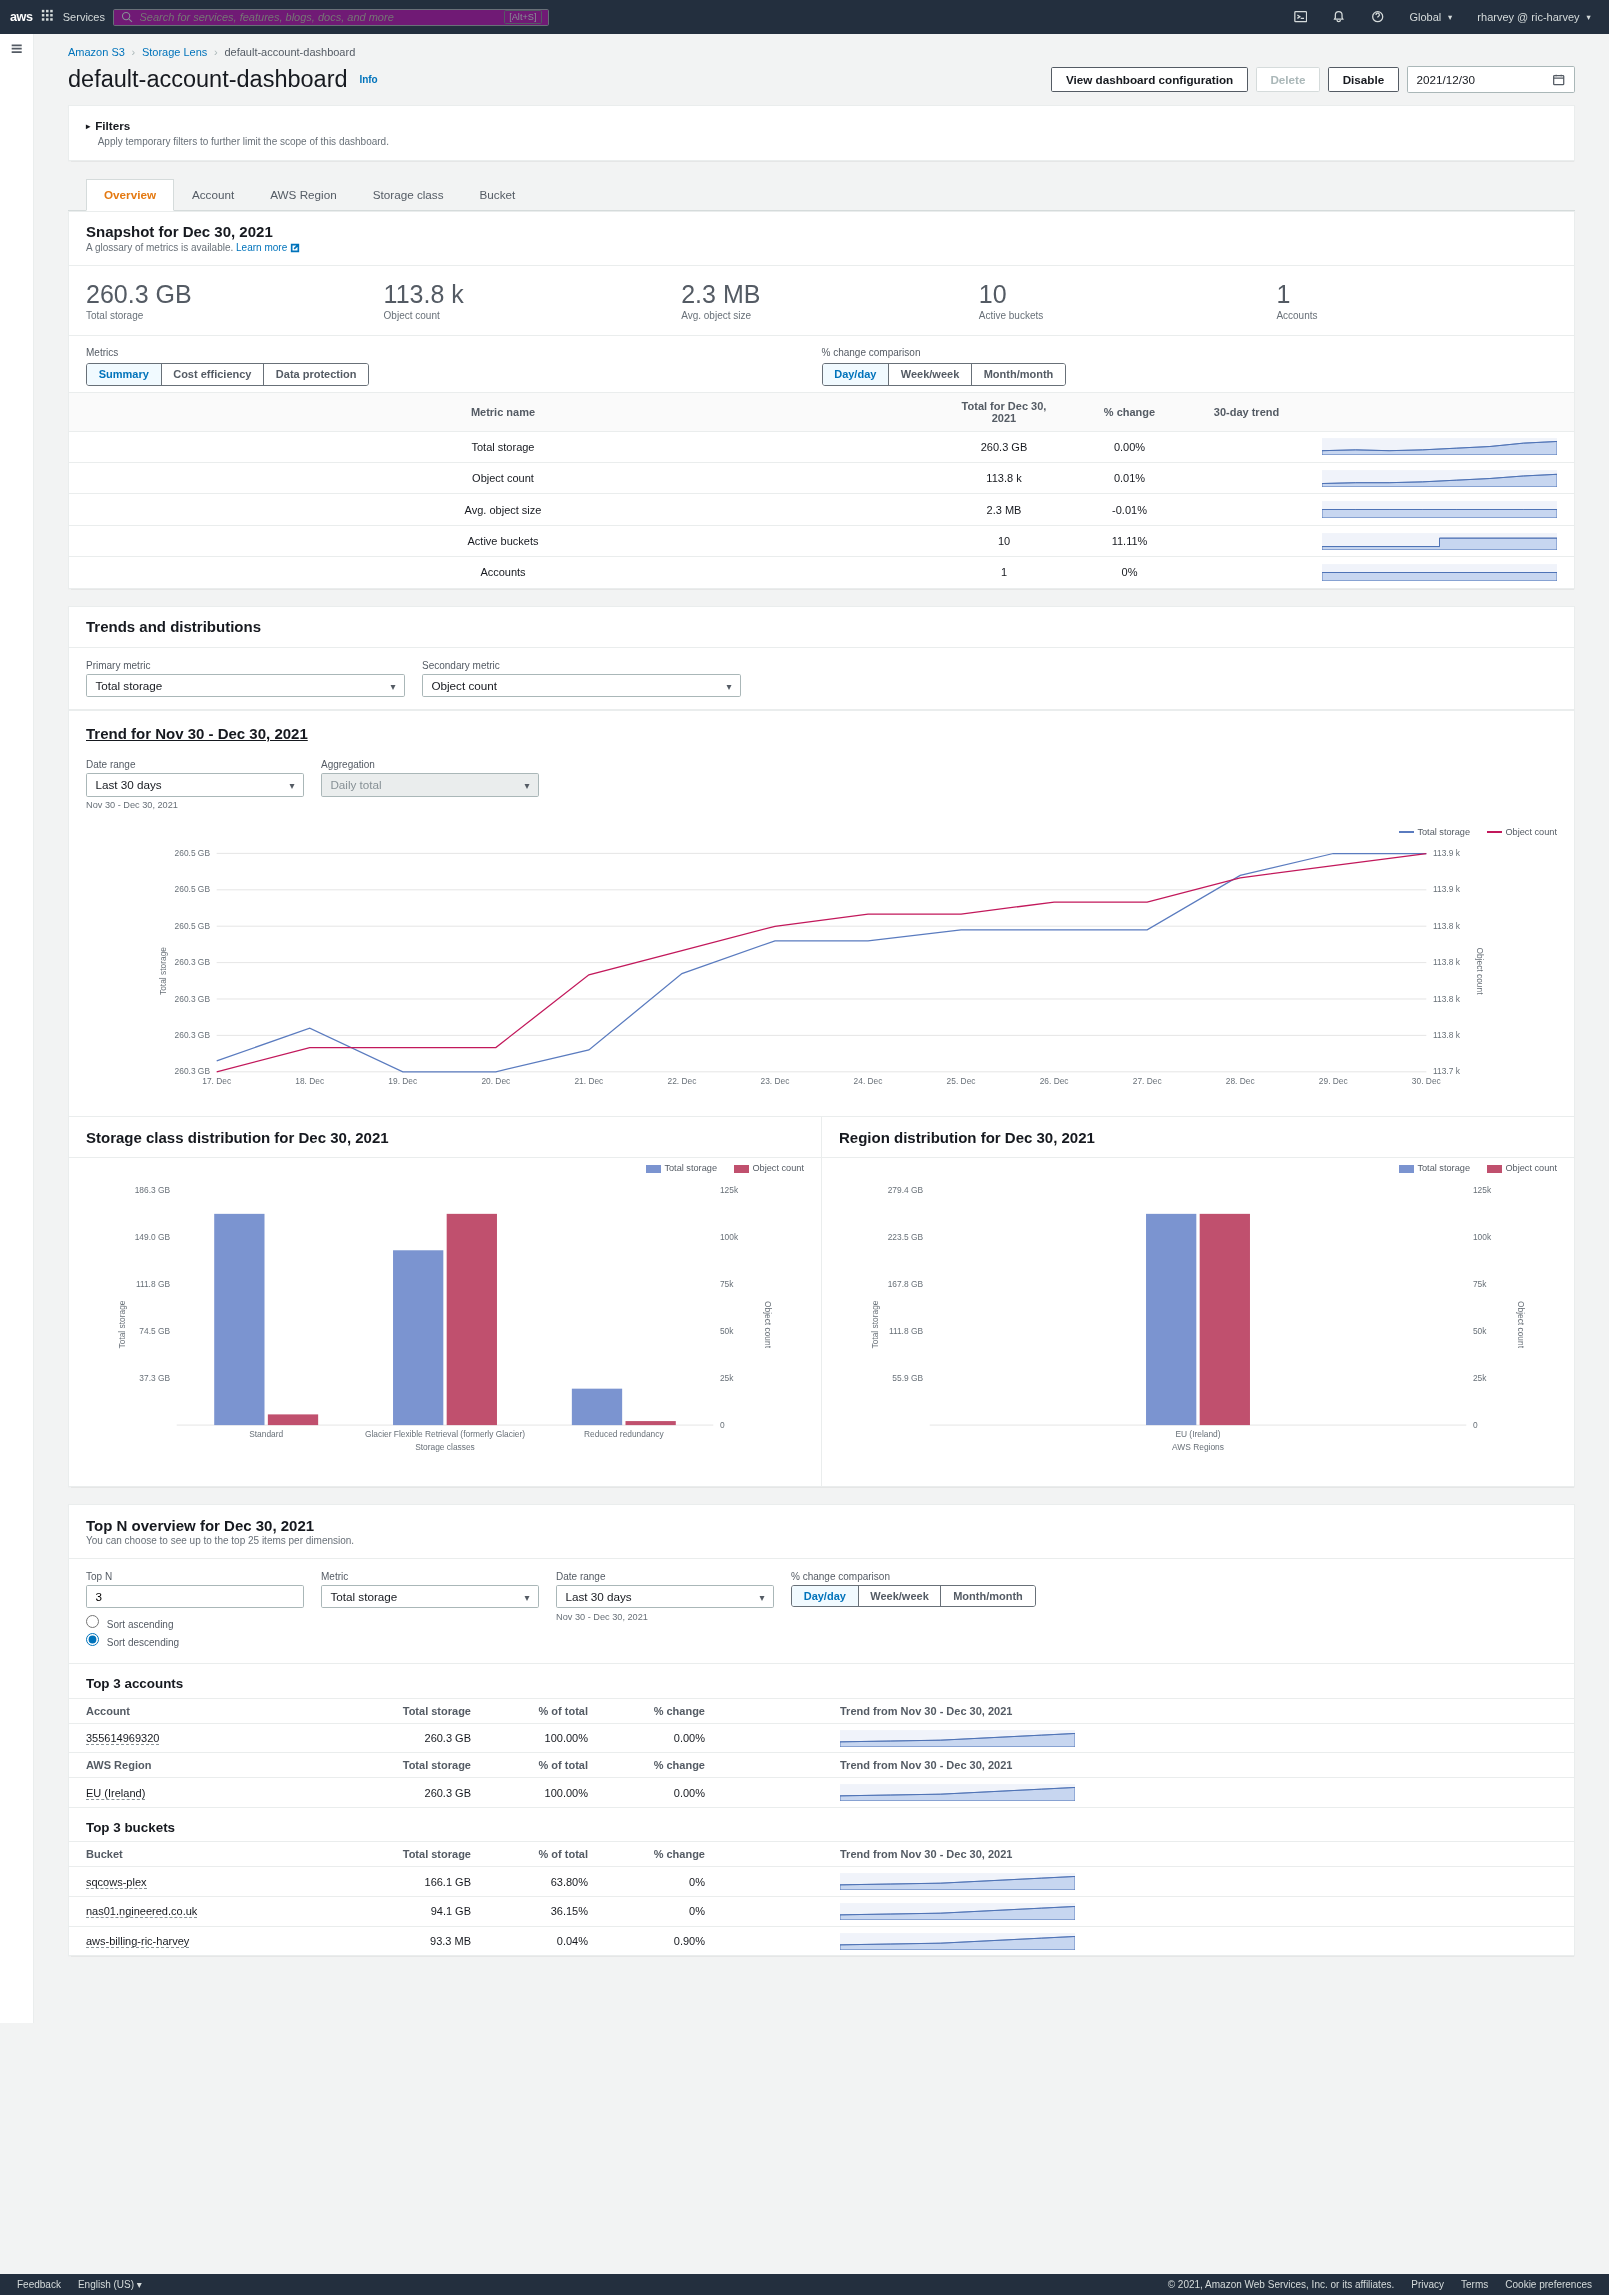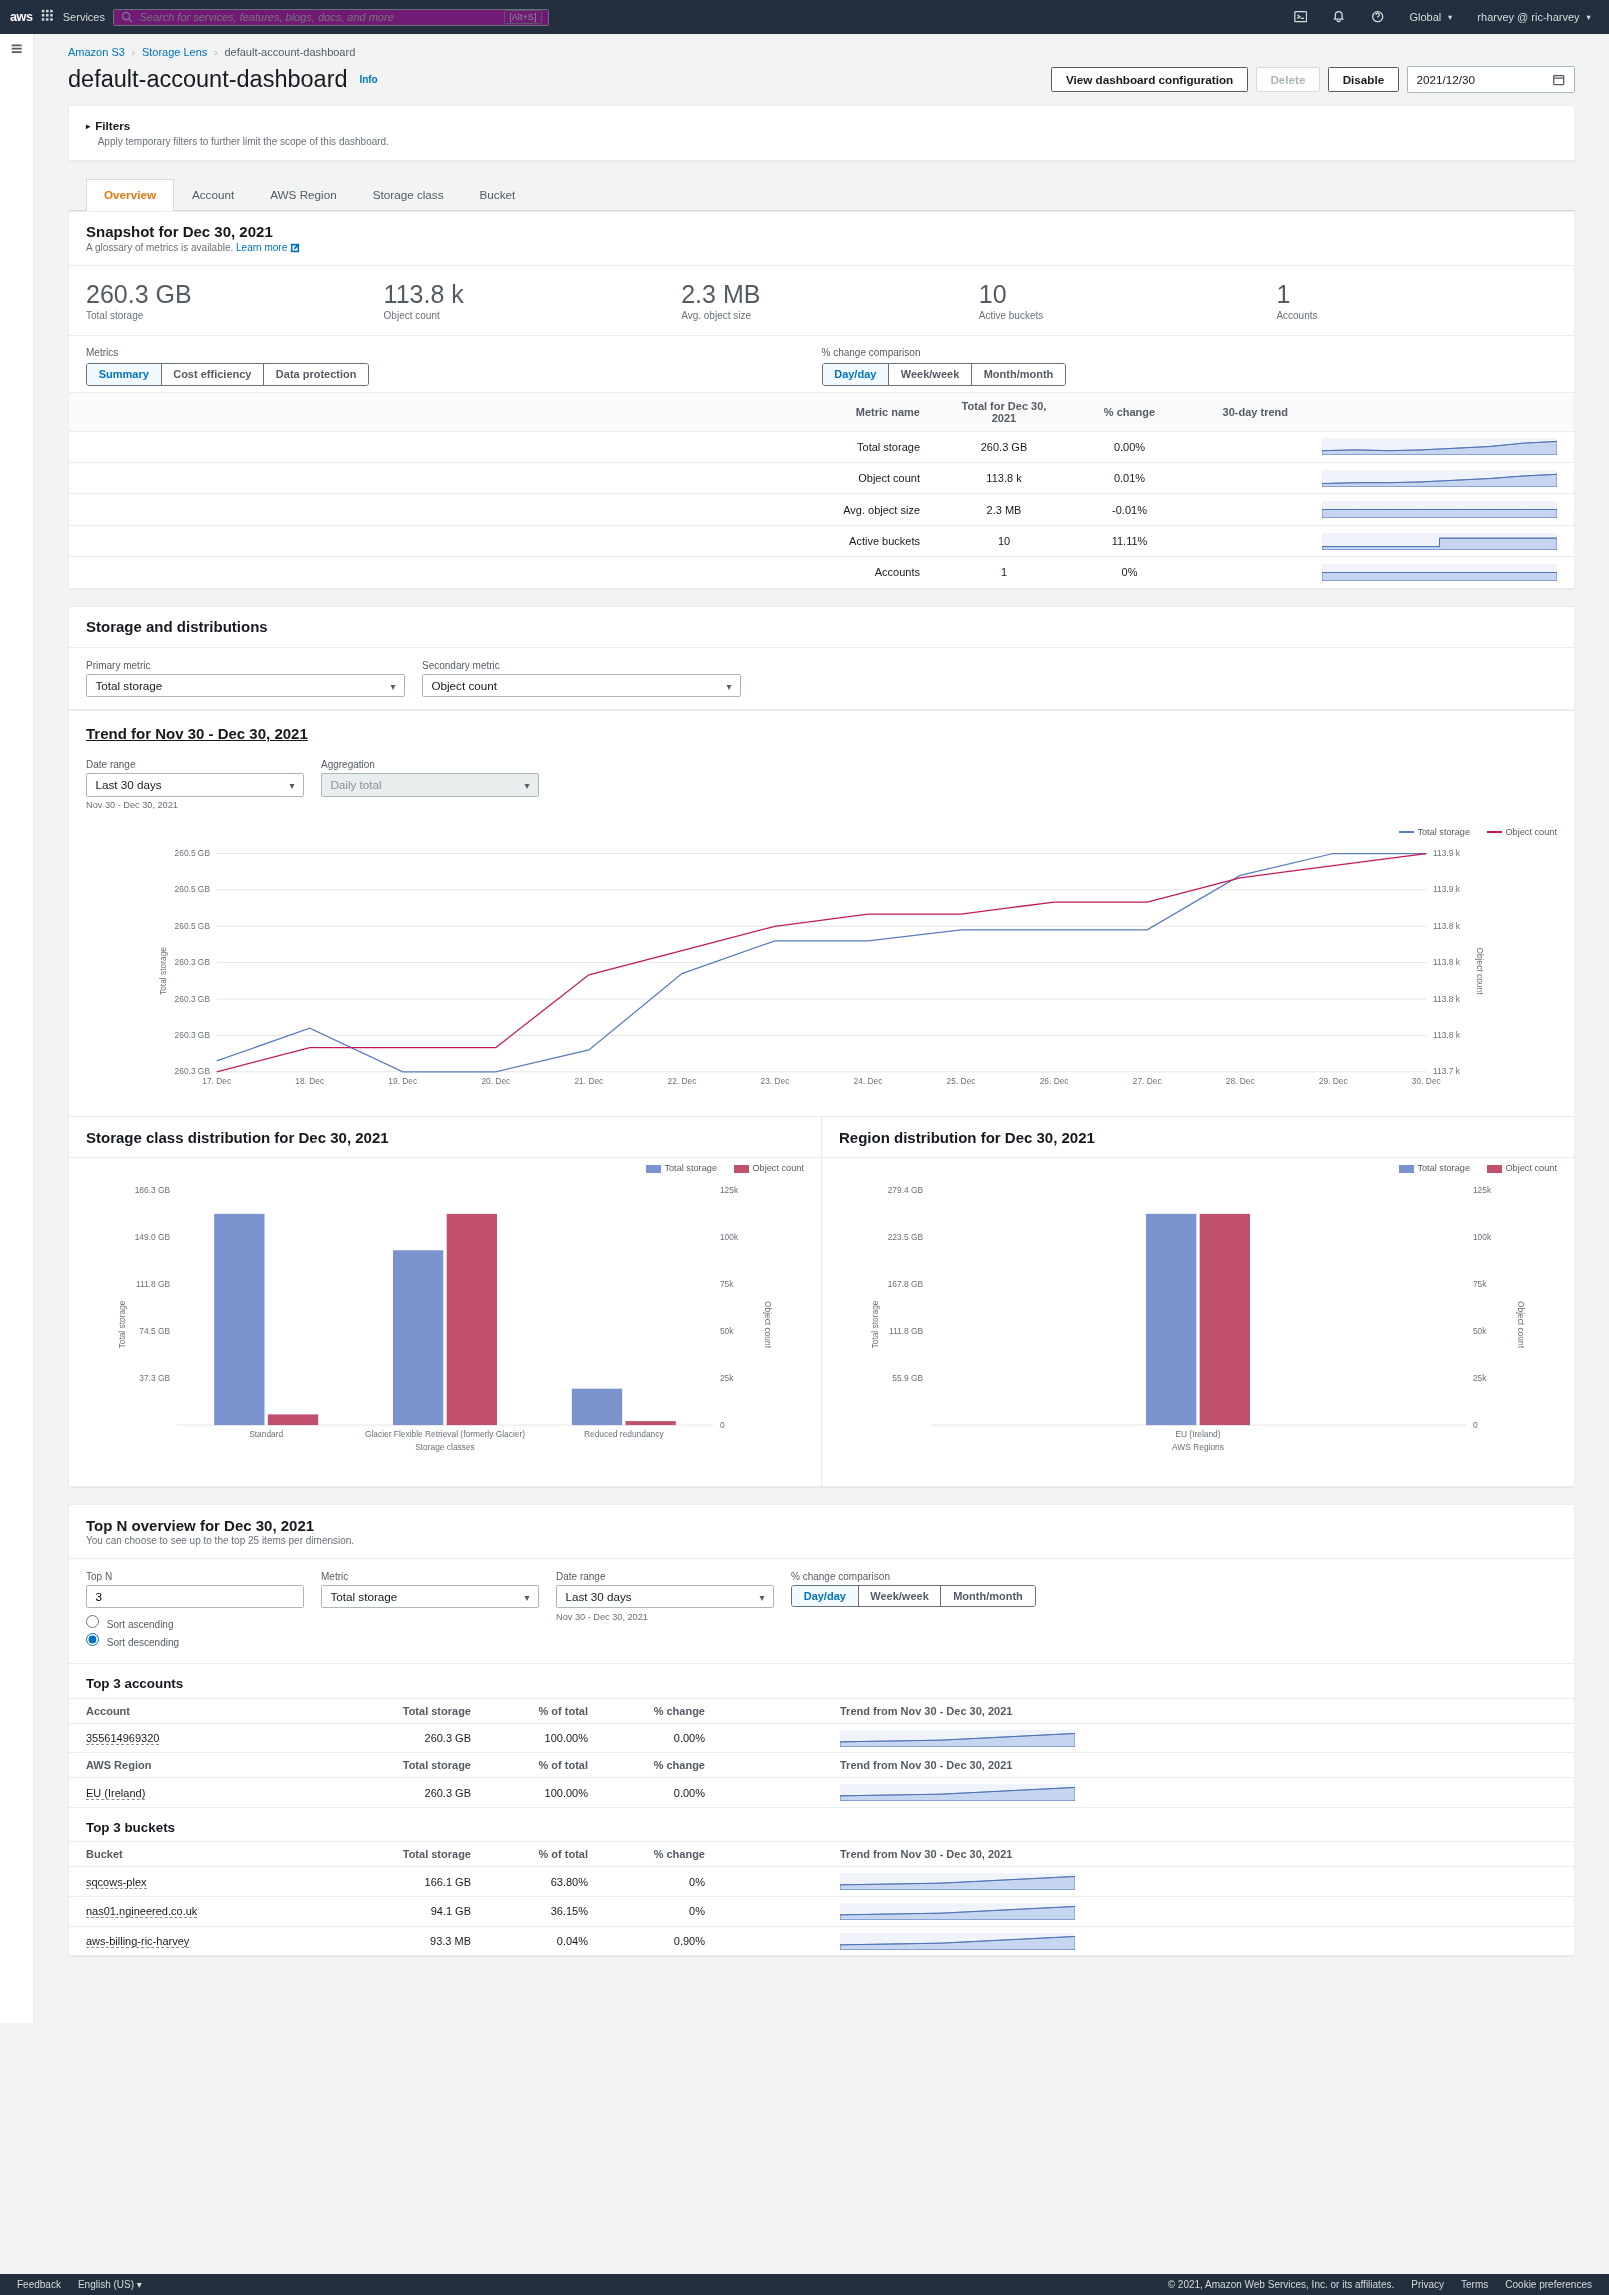--- a/index.html
+++ b/index.html
@@ -69,21 +69,21 @@
 .sub-controls { display:flex; padding:11.7px 17px 6.7px 17px; font-size:10px; color:#545b64; }
 .sub-controls .col { flex:1; }
 .sub-controls .lbl { margin-bottom:5px; display:block; }
 .seg { display:inline-flex; border:0.8px solid #687078; border-radius:3px; overflow:hidden;justify-content:flex-end; }
 .seg .seg-btn { padding:4.2px 11.7px; font-size:11px; background:#fff; cursor:pointer; border-right:0.8px solid #687078; font-weight:600; color:#545b64;}
 .seg .seg-btn:last-child { border-right:none; }
 .seg .seg-btn.active { background:#f1faff; color:#0073bb; font-weight:700; }
 
 
 table { width:100%; border-collapse:collapse; }
-.mtable th, .mtable td { text-align:right; padding:6.7px 17px; font-size:11px; border-top:0.8px solid #eaeded; }
+.mtable th, .mtable td { text-align:center; padding:6.7px 17px; font-size:11px; border-top:0.8px solid #eaeded; }
 .mtable th { font-weight:600; color:#545b64; font-size:11px; background:#fafafa; }
 .mtable th.r, .mtable td.r { text-align:center; }
 .spark { width:235px; height:17px; }
 .spark svg { width:100%; height:100%; }
 .spark-area { fill:#c7d6f0; stroke:#4a6fb3; stroke-width:1; }
 .spark-line { fill:none; stroke:#4a6fb3; stroke-width:1; }
 .spark-bg { fill:#f0f3fa; }
 
 
 .form-row { display:flex; gap:17px; padding:11.7px 17px; border-bottom:0.8px solid #eaeded; }
@@ -357,21 +357,21 @@
       <path class="spark-line" d="M0,10 L280,10"></path>
     </svg></div>
               </td>
             </tr>
           </tbody>
       </table>
     </div>
 
     <div class="panel">
       <div class="section-header">
-          <h2>Storage and distributions</h2>
+          <h2>Trends and distributions</h2>
         </div>
       <div class="form-row">
         <div class="form-group">
           <label>Primary metric</label>
           <div class="select">
               <span>Total storage</span>
               <span class="caret-down"></span>
             </div>
         </div>
         <div class="form-group">

